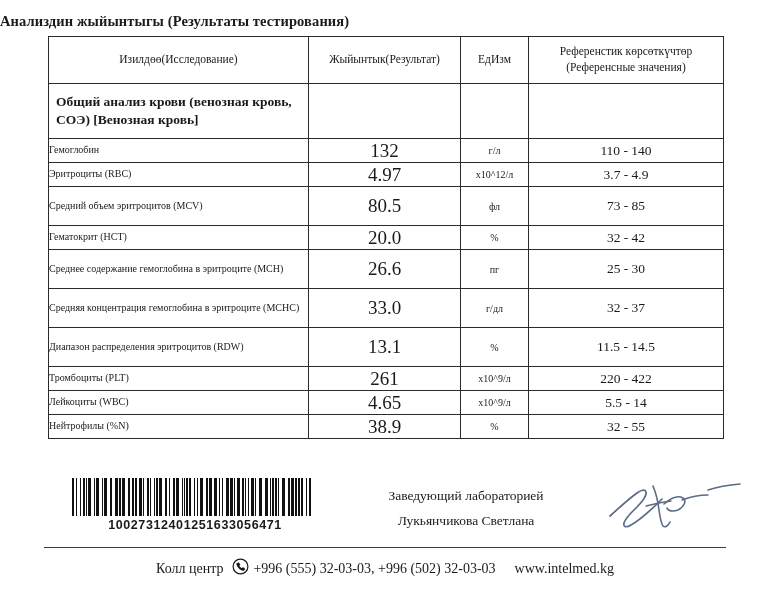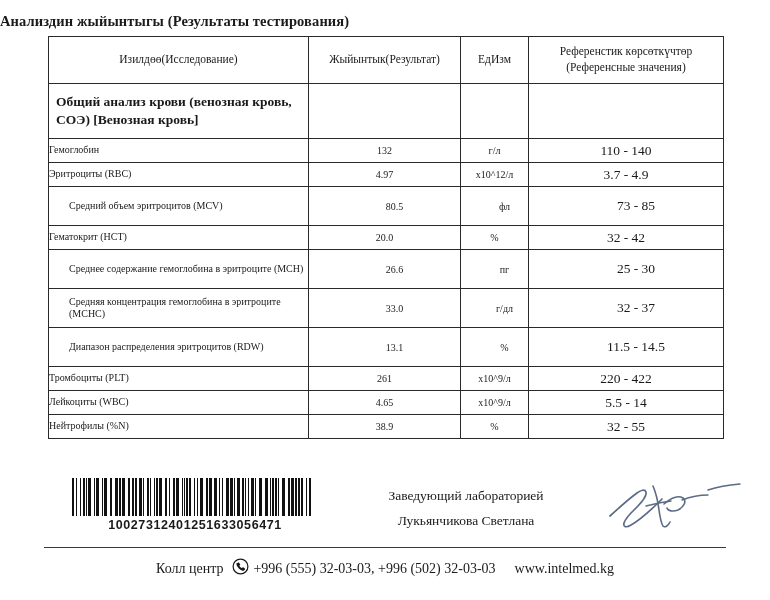--- a/index.html
+++ b/index.html
@@ -70,34 +70,34 @@
     text-align: left;
   }
   td.cell-name.group {
     font-weight: bold;
     font-size: 13.5px;
     line-height: 1.3;
     padding: 6px 3px 6px 7px;
   }
   td.cell-res {
     text-align: center;
-    font-size: 10px;
+    font-size: 19px;
     padding: 4px 2px;
   }
   td.cell-unit {
     text-align: center;
     font-size: 10px;
     padding: 4px 1px;
   }
   td.cell-ref {
     text-align: center;
     font-size: 13.5px;
     padding: 4px 2px;
   }
-  tr.r-tall td { height: 38px; padding-left: 20px; }
+  tr.r-tall td { height: 38px; }
   tr.r-short td { height: 23px; }
   tr.r-group td { height: 42px; }
 
   
   .footer {
     position: absolute;
     left: 0;
     top: 472px;
     width: 770px;
     height: 128px;

